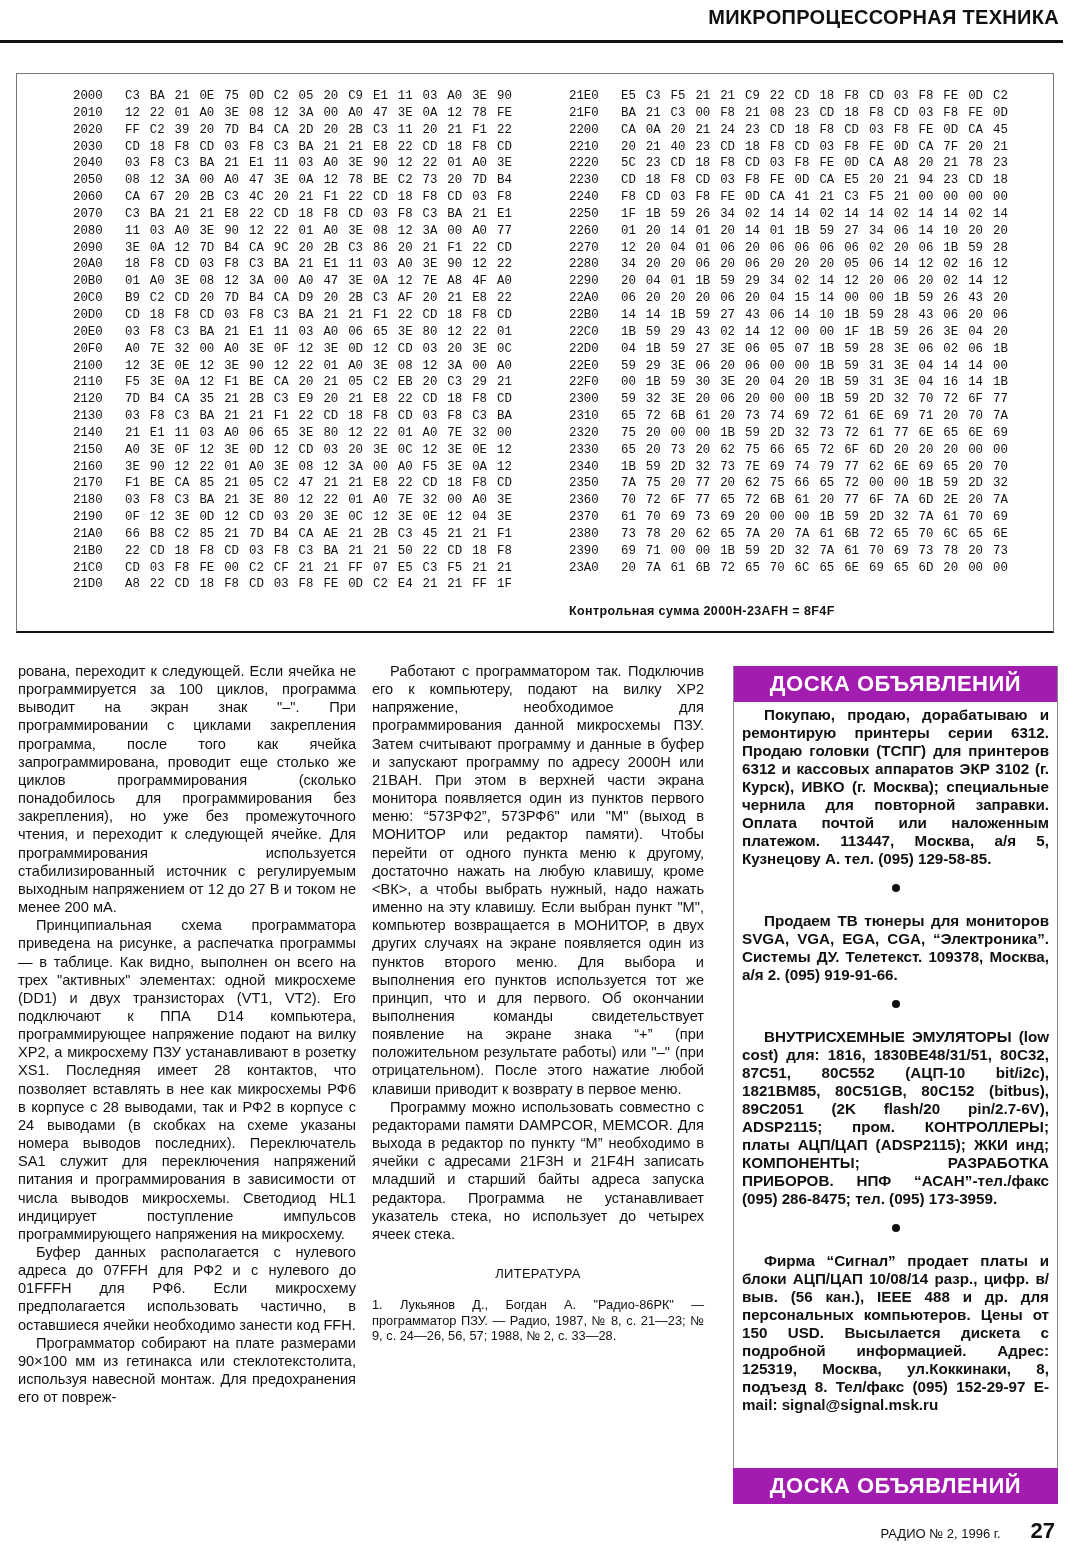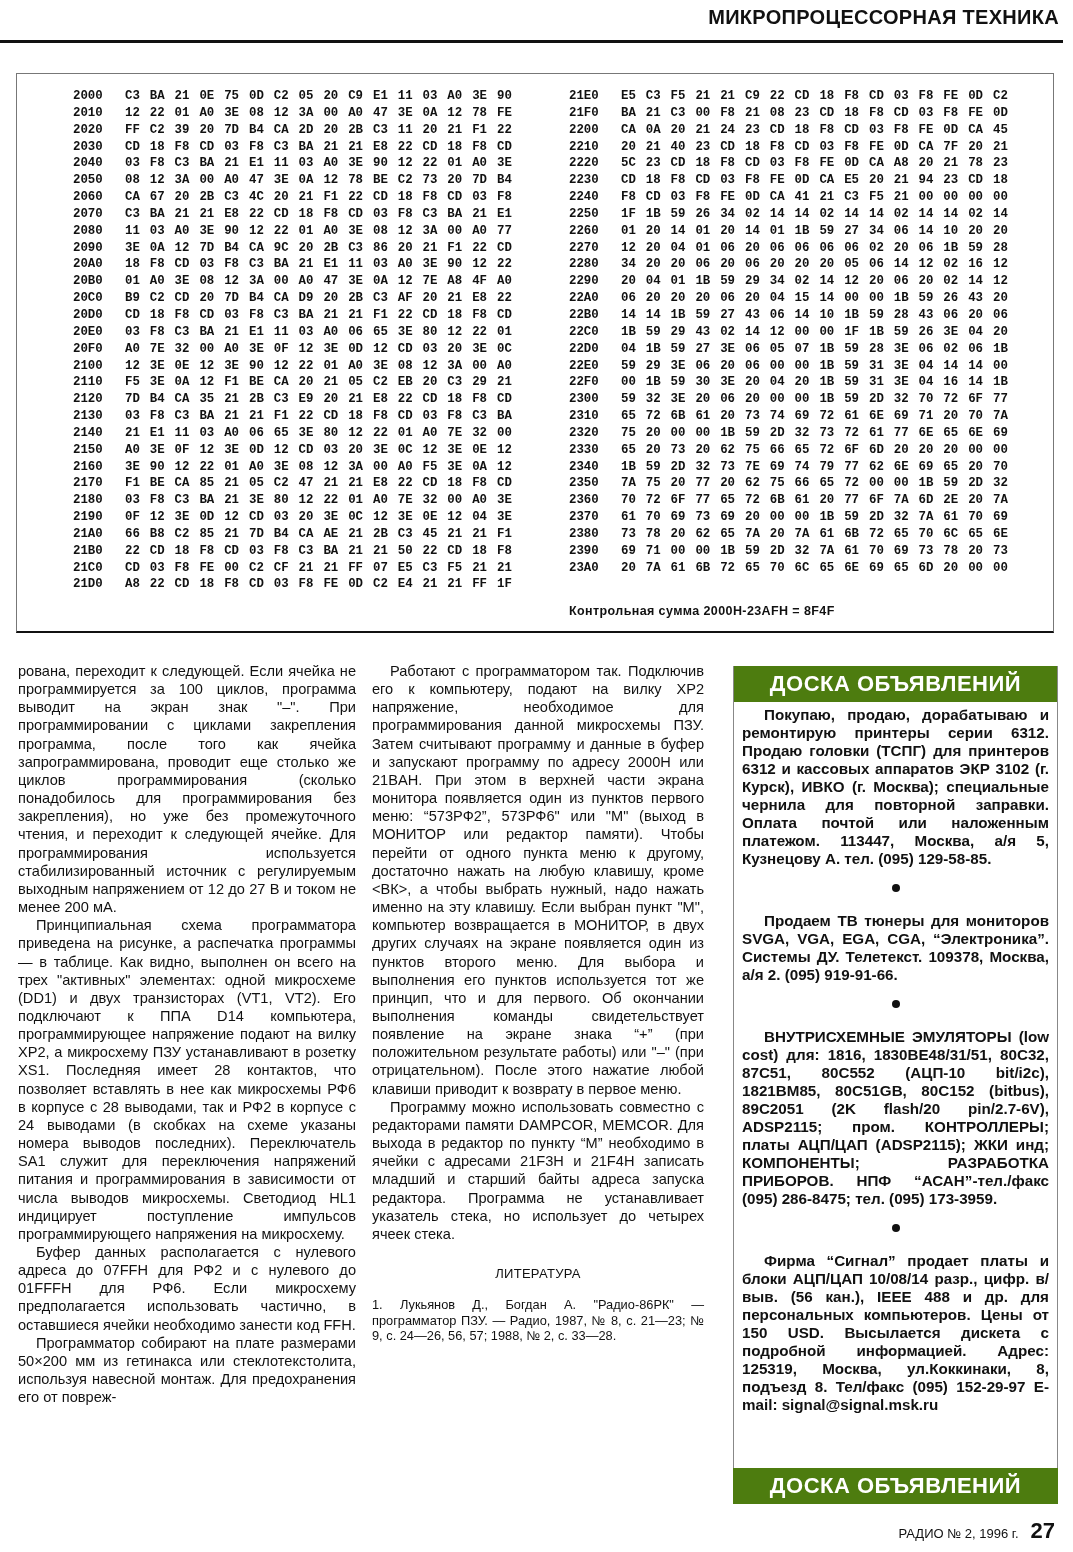--- a/index.html
+++ b/index.html
@@ -3,45 +3,45 @@
 <meta charset="utf-8">
 <style>
   html, body { margin: 0; padding: 0; background: #ffffff; }
   body { width: 1073px; height: 1552px; position: relative; overflow: hidden; color: #111; font-family: "Liberation Sans", sans-serif; }
 
   .header { position: absolute; left: 0; top: 0; width: 1073px; height: 46px; }
   .header-title { position: absolute; right: 14px; top: 6px; font-family: "Liberation Sans", sans-serif; font-weight: bold; font-size: 20px; letter-spacing: 0.3px; color: #111; }
   .header-rule { position: absolute; left: 0; right: 10px; top: 40px; height: 3px; background: #111; }
 
   .hexbox { position: absolute; left: 16px; top: 73px; width: 1038px; height: 560px; border: 1px solid #777; border-bottom: 2px solid #111; box-sizing: border-box; }
-  .hexcol { position: absolute; top: 14px; font-family: "Liberation Mono", monospace; font-weight: bold; font-size: 12.4px; line-height: 16.85px; color: #111; }
+  .hexcol { position: absolute; top: 14px; font-family: "Liberation Mono", monospace; font-weight: normal; font-size: 12.4px; line-height: 16.85px; color: #111; }
   .hexcol.left { left: 56px; }
   .hexcol.right { left: 552px; }
   .hexrow { display: flex; white-space: pre; }
   .hexaddr { width: 52px; }
   .hexbyte { width: 24.8px; }
   .checksum { position: absolute; left: 552px; top: 530px; font-family: "Liberation Sans", sans-serif; font-weight: bold; font-size: 12.5px; letter-spacing: 0.4px; color: #111; }
 
   .col { position: absolute; font-family: "Liberation Sans", sans-serif; font-size: 14.6px; line-height: 18.15px; color: #111; text-align: justify; }
   .col p { margin: 0; text-indent: 0; }
   .col p.ind { text-indent: 18px; }
   .col1 { left: 18px; top: 662px; width: 338px; }
   .col2 { left: 372px; top: 662px; width: 332px; }
   .lit-title { text-align: center; font-size: 13px; margin: 22px 0 14px 0; letter-spacing: 0.3px; }
   .lit-item { font-size: 12.8px; line-height: 15.6px; text-indent: 18px; text-align: justify; margin: 0; }
 
   .ads { position: absolute; left: 733px; top: 666px; width: 325px; height: 838px; border-left: 1px solid #888; border-right: 1px solid #888; box-sizing: border-box; }
-  .ads-banner { background: #4d7c0f; color: #fff; font-family: "Liberation Sans", sans-serif; font-weight: bold; font-size: 22px; text-align: center; height: 36px; line-height: 36px; letter-spacing: 0.5px; }
+  .ads-banner { background: #a21caf; color: #fff; font-family: "Liberation Sans", sans-serif; font-weight: bold; font-size: 22px; text-align: center; height: 36px; line-height: 36px; letter-spacing: 0.5px; }
   .ads-banner.bottom { position: absolute; left: -1px; right: -1px; bottom: 0; }
   .ad { font-family: "Liberation Sans", sans-serif; font-weight: bold; font-size: 15.2px; line-height: 18px; padding: 4px 8px 0 8px; text-align: justify; color: #111; }
   .ad p { margin: 0; text-indent: 22px; }
   .ad-sep { text-align: center; font-size: 14px; line-height: 14px; height: 40px; display: flex; align-items: center; justify-content: center; }
   .bullet { display: inline-block; width: 8px; height: 8px; border-radius: 50%; background: #111; }
 
-  .footer { position: absolute; right: 18px; top: 1518px; font-family: "Liberation Sans", sans-serif; color: #111; display: flex; align-items: baseline; gap: 12px; }
+  .footer { position: absolute; right: 18px; top: 1518px; font-family: "Liberation Sans", sans-serif; color: #111; display: flex; align-items: baseline; gap: 30px; }
   .footer-issue { font-size: 13px; }
   .footer-page { font-size: 22px; font-weight: bold; }
 </style>
 </head>
 <body>
 
 <div class="header">
   <div class="header-title">МИКРОПРОЦЕССОРНАЯ ТЕХНИКА</div>
   <div class="header-rule"></div>
 </div>
@@ -110,21 +110,21 @@
       <div class="hexrow"><span class="hexaddr">2390</span><span class="hexbyte">69</span><span class="hexbyte">71</span><span class="hexbyte">00</span><span class="hexbyte">00</span><span class="hexbyte">1B</span><span class="hexbyte">59</span><span class="hexbyte">2D</span><span class="hexbyte">32</span><span class="hexbyte">7A</span><span class="hexbyte">61</span><span class="hexbyte">70</span><span class="hexbyte">69</span><span class="hexbyte">73</span><span class="hexbyte">78</span><span class="hexbyte">20</span><span class="hexbyte">73</span></div>
       <div class="hexrow"><span class="hexaddr">23A0</span><span class="hexbyte">20</span><span class="hexbyte">7A</span><span class="hexbyte">61</span><span class="hexbyte">6B</span><span class="hexbyte">72</span><span class="hexbyte">65</span><span class="hexbyte">70</span><span class="hexbyte">6C</span><span class="hexbyte">65</span><span class="hexbyte">6E</span><span class="hexbyte">69</span><span class="hexbyte">65</span><span class="hexbyte">6D</span><span class="hexbyte">20</span><span class="hexbyte">00</span><span class="hexbyte">00</span></div>
     </div>
   <div class="checksum">Контрольная сумма 2000H-23AFH = 8F4F</div>
 </div>
 
 <div class="col col1" id="col1">
     <p>рована, переходит к следующей. Если ячейка не программируется за 100 циклов, программа выводит на экран знак "–". При программировании с циклами закрепления программа, после того как ячейка запрограммирована, проводит еще столько же циклов программирования (сколько понадобилось для программирования без закрепления), но уже без промежуточного чтения, и переходит к следующей ячейке. Для программирования используется стабилизированный источник с регулируемым выходным напряжением от 12 до 27 В и током не менее 200 мА.</p>
     <p class="ind">Принципиальная схема программатора приведена на рисунке, а распечатка программы — в таблице. Как видно, выполнен он всего на трех "активных" элементах: одной микросхеме (DD1) и двух транзисторах (VT1, VT2). Его подключают к ППА D14 компьютера, программирующее напряжение подают на вилку XP2, а микросхему ПЗУ устанавливают в розетку XS1. Последняя имеет 28 контактов, что позволяет вставлять в нее как микросхемы РФ6 в корпусе с 28 выводами, так и РФ2 в корпусе с 24 выводами (в скобках на схеме указаны номера выводов последних). Переключатель SA1 служит для переключения напряжений питания и программирования в зависимости от числа выводов микросхемы. Светодиод HL1 индицирует поступление импульсов программирующего напряжения на микросхему.</p>
     <p class="ind">Буфер данных располагается с нулевого адреса до 07FFH для РФ2 и с нулевого до 01FFFH для РФ6. Если микросхему предполагается использовать частично, в оставшиеся ячейки необходимо занести код FFH.</p>
-    <p class="ind">Программатор собирают на плате размерами 50×200 мм из гетинакса или стеклотекстолита, используя навесной монтаж. Для предохранения его от повреж-</p>
+    <p class="ind">Программатор собирают на плате размерами 90×100 мм из гетинакса или стеклотекстолита, используя навесной монтаж. Для предохранения его от повреж-</p>
   </div>
 
 <div class="col col2">
   <div id="col2-paras">
       <p class="ind">Работают с программатором так. Подключив его к компьютеру, подают на вилку XP2 напряжение, необходимое для программирования данной микросхемы ПЗУ. Затем считывают программу и данные в буфер и запускают программу по адресу 2000H или 21BAH. При этом в верхней части экрана монитора появляется один из пунктов первого меню: “573РФ2”, 573РФ6" или "М" (выход в МОНИТОР или редактор памяти). Чтобы перейти от одного пункта меню к другому, достаточно нажать на любую клавишу, кроме &lt;ВК&gt;, а чтобы выбрать нужный, надо нажать именно на эту клавишу. Если выбран пункт "М", компьютер возвращается в МОНИТОР, в двух других случаях на экране появляется один из пунктов второго меню. Для выбора и выполнения его пунктов используется тот же принцип, что и для первого. Об окончании выполнения команды свидетельствует появление на экране знака “+” (при положительном результате работы) или "–" (при отрицательном). После этого нажатие любой клавиши приводит к возврату в первое меню.</p>
       <p class="ind">Программу можно использовать совместно с редакторами памяти DAMPCOR, MEMCOR. Для выхода в редактор по пункту “М” необходимо в ячейки с адресами 21F3H и 21F4H записать младший и старший байты адреса запуска редактора. Программа не устанавливает указатель стека, но использует до четырех ячеек стека.</p>
     </div>
   <div class="lit-title">ЛИТЕРАТУРА</div>
   <p class="lit-item">1. Лукьянов Д., Богдан А. "Радио-86РК" — программатор ПЗУ. — Радио, 1987, № 8, с. 21—23; № 9, с. 24—26, 56, 57; 1988, № 2, с. 33—28.</p>
 </div>

